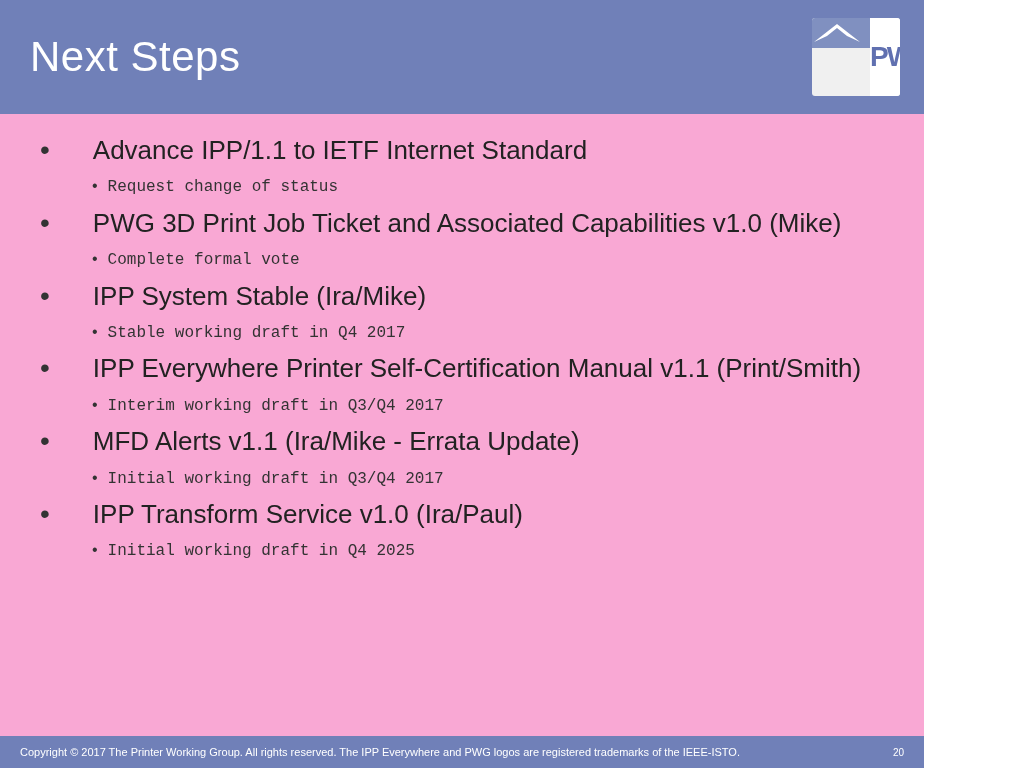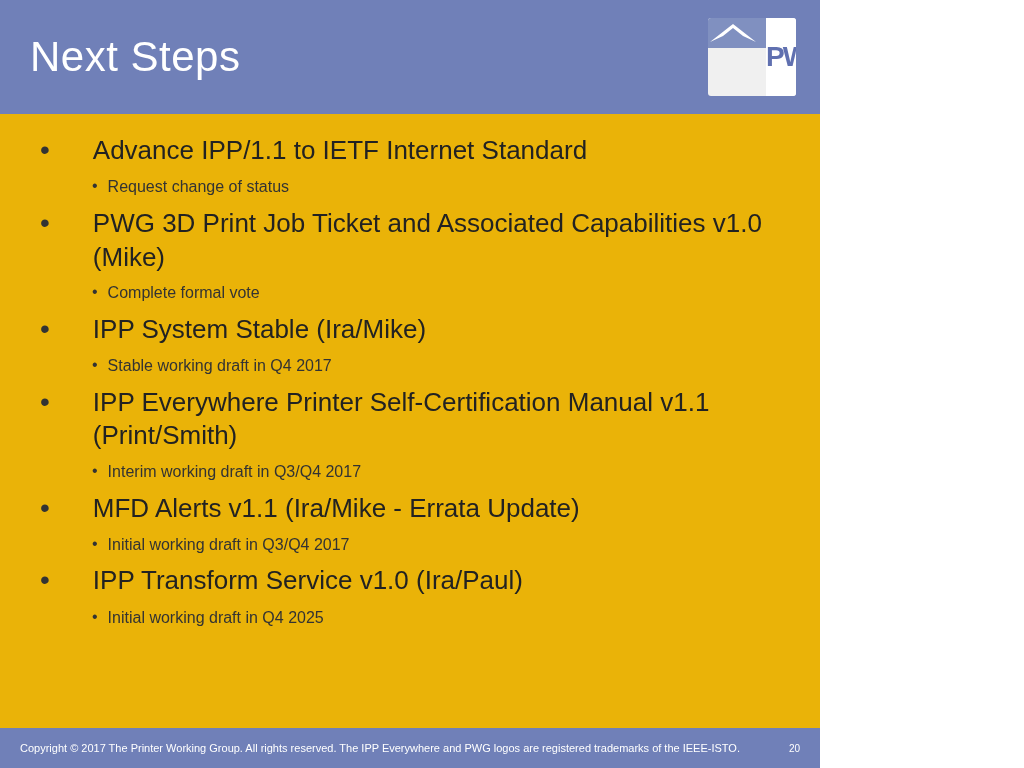--- a/index.html
+++ b/index.html
@@ -11,23 +11,23 @@
     body {
       width: 1024px;
       height: 768px;
       background: #ffffff;
       font-family: 'Segoe UI', Arial, sans-serif;
       overflow: hidden;
       position: relative;
     }
 
     .slide {
-      width: 820px;
+      width: 924px;
       height: 768px;
-      background: #eab308;
+      background: #f9a8d4;
       display: flex;
       flex-direction: column;
     }
 
     .header {
       background: #7080b8;
       padding: 18px 24px 18px 30px;
       display: flex;
       align-items: center;
       justify-content: space-between;
@@ -82,25 +82,26 @@
       font-size: 16px;
       margin-right: 10px;
       margin-top: 1px;
       flex-shrink: 0;
     }
 
     .sub-bullet-text {
       font-size: 16px;
       color: #333333;
       line-height: 1.4;
+      font-family: Liberation Mono, monospace;
     }
 
     .footer {
       background: #7080b8;
-      padding: 14px 20px;
+      padding: 6px 20px;
       display: flex;
       align-items: center;
       justify-content: space-between;
       min-height: 32px;
     }
 
     .footer-text {
       font-size: 11px;
       color: #ffffff;
     }

